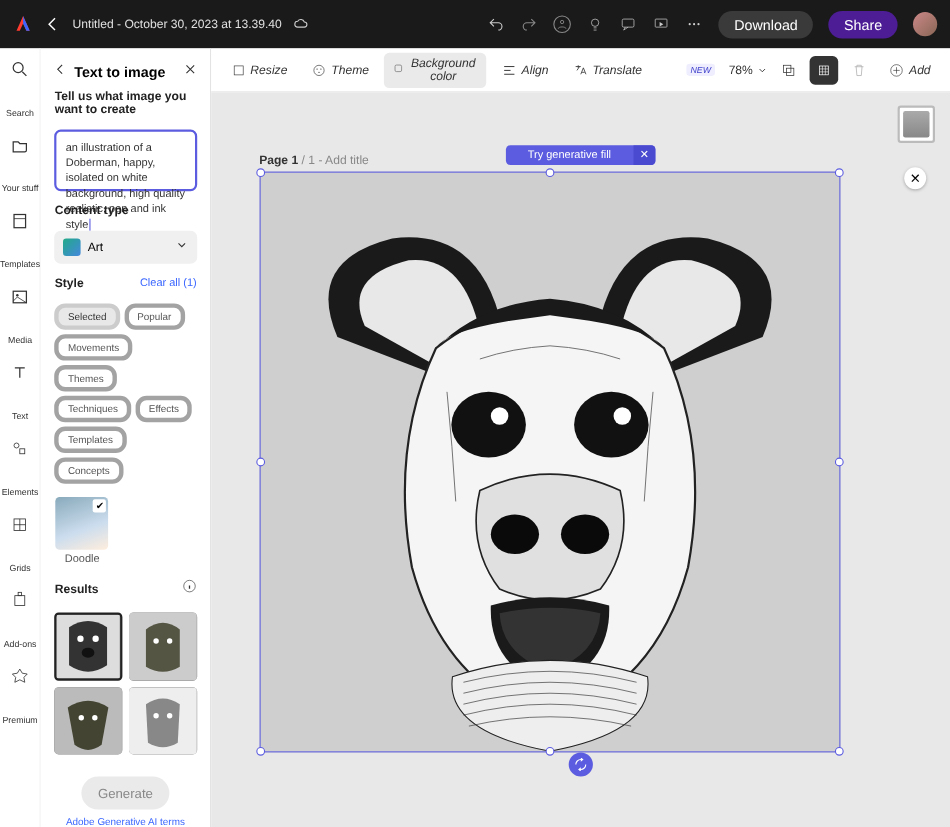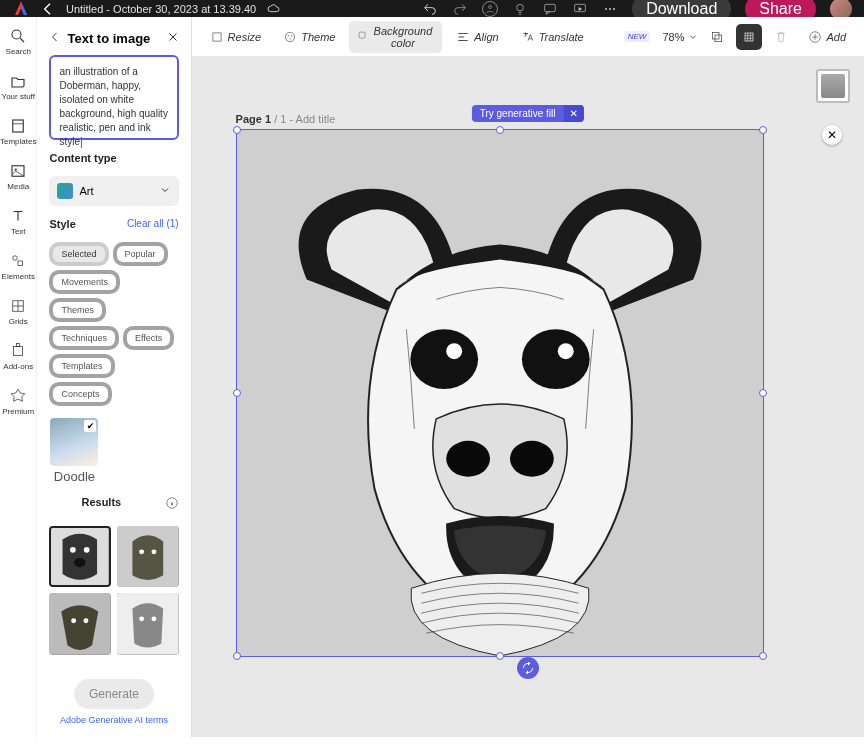--- a/index.html
+++ b/index.html
@@ -1,34 +1,34 @@
 <!DOCTYPE html>
 <html><head>
 <meta charset="utf-8">
 <style>
 * { margin: 0; padding: 0; box-sizing: border-box; font-family: -apple-system, BlinkMacSystemFont, 'Segoe UI', sans-serif; }
 body { width: 864px; height: 752px; overflow: hidden; background: #fff; }
 
-.topbar { height: 17px; background: #1a1a1a; display: flex; align-items: center; padding: 0 12px; color: #fff; }
+.topbar { height: 44px; background: #1a1a1a; display: flex; align-items: center; padding: 0 12px; color: #fff; }
 .topbar-left { display: flex; align-items: center; gap: 10px; flex: 1; }
 .logo { width: 18px; height: 18px; }
 .topbar-title { font-size: 11px; color: #e0e0e0; }
 .topbar-right { display: flex; align-items: center; gap: 14px; }
 .topbar-icon { width: 16px; height: 16px; display: flex; align-items: center; justify-content: center; color: #ccc; cursor: pointer; }
-.btn { padding: 5px 14px; border-radius: 14px; font-size: 16px; border: none; cursor: pointer; }
+.btn { padding: 5px 14px; border-radius: 14px; font-size: 13px; border: none; cursor: pointer; }
 .btn-dark { background: #3a3a3a; color: #fff; }
-.btn-purple { background: #be185d; color: #fff; }
+.btn-purple { background: #4c1d95; color: #fff; }
 .avatar { width: 22px; height: 22px; border-radius: 50%; background: linear-gradient(135deg,#c88,#865); }
 
 .main { display: flex; height: calc(100% - 32px); }
 
 .leftbar { width: 44px; background: #fff; border-right: 1px solid #f0f0f0; display: flex; flex-direction: column; align-items: center; padding-top: 10px; gap: 16px; }
 .leftbar-item { display: flex; flex-direction: column; align-items: center; gap: 2px; cursor: pointer; }
 .leftbar-icon { width: 18px; height: 18px; color: #333; }
-.leftbar-label { font-size: 8px; color: #333; }
+.leftbar-label { font-size: 8px; color: #333; margin-top: 24px; }
 
 .panel { width: 200px; background: #fff; border-right: 1px solid #e0e0e0; display: flex; flex-direction: column; overflow-y: auto; }
 .panel-header { display: flex; align-items: center; justify-content: space-between; padding: 12px 12px 8px; }
 .panel-header-left { display: flex; align-items: center; gap: 6px; }
 .panel-title { font-size: 13px; font-weight: 600; }
 .panel-body { padding: 0 12px 12px; display: flex; flex-direction: column; gap: 12px; flex: 1; overflow-y: auto; }
 .section-label { font-size: 11px; font-weight: 600; color: #222; }
 .prompt-box { border: 2px solid #5c5ce0; border-radius: 6px; padding: 8px; font-size: 10px; color: #333; line-height: 1.4; min-height: 56px; }
 .prompt-cursor { border-right: 1px solid #5c5ce0; display: inline-block; height: 11px; margin-left:1px; vertical-align: middle; }
 
@@ -39,23 +39,23 @@
 .style-row { display: flex; align-items: flex-start; justify-content: space-between; }
 .clear-all { font-size: 10px; color: #3a66ff; cursor: pointer; }
 
 .chips { display: flex; flex-wrap: wrap; gap: 4px; }
 .chip { font-size: 9px; padding: 3px 8px; border-radius: 10px; background: #fff; border: 4px solid #a3a3a3; color: #555; cursor: pointer; }
 .chip.active { background: #e8e8e8; border-color: #ccc; color:#333; }
 
 .style-thumb-wrap { display: flex; flex-direction: column; align-items: center; gap: 3px; width: 50px; }
 .style-thumb { width: 48px; height: 48px; border-radius: 4px; background: linear-gradient(160deg,#8ab 0%,#cde 60%,#fed 100%); position: relative; cursor: pointer; }
 .style-check { position: absolute; top: 2px; right: 2px; width: 12px; height: 12px; background: #fff; border-radius: 2px; display:flex; align-items:center; justify-content:center; font-size:9px; }
-.style-name { font-size: 13px; color: #555; }
-
-.results-head { display: flex; align-items: flex-start; justify-content: space-between; margin-left: 32px; }
+.style-name { font-size: 10px; color: #555; }
+
+.results-head { display: flex; align-items: center; justify-content: space-between; }
 .results-grid { display: grid; grid-template-columns: 1fr 1fr; gap: 6px; }
 .result-thumb { width: 100%; aspect-ratio: 1; border-radius: 4px; background: #888; cursor: pointer; position:relative; overflow:hidden; }
 .result-thumb.selected { border: 2px solid #222; }
 .result-thumb svg { width:100%; height:100%; }
 
 .load-more { display: flex; align-items: center; justify-content: center; gap: 4px; font-size: 10px; color: #333; cursor: pointer; padding: 6px; }
 
 .panel-footer { padding: 12px; display: flex; flex-direction: column; align-items: center; gap: 6px; }
 .gen-btn { width: 80px; padding: 8px 12px; border-radius: 16px; background: #eaeaea; color: #888; border: none; font-size: 12px; cursor: pointer; }
 .ai-terms { font-size: 9px; color: #3a66ff; cursor: pointer; }
@@ -73,21 +73,21 @@
 
 .canvas-body { flex: 1; background: #e8e8e8; position: relative; }
 .page-thumb { position: absolute; top: 12px; right: 14px; width: 34px; height: 34px; background: #fff; border: 2px solid #bbb; border-radius: 3px; display:flex; align-items:center; justify-content:center; cursor:pointer; }
 .page-thumb-inner { width:24px; height:24px; background: linear-gradient(#aaa,#888); border-radius:2px; }
 
 .page-label { position:absolute; top: 56px; left: 44px; font-size: 11px; color: #333; }
 .page-label .sep { color:#888; }
 .page-label .add-title { color:#888; }
 
 .try-fill { position: absolute; top: 48px; left: 50%; transform: translateX(-50%); display: flex; align-items: center; background: #5c5ce0; border-radius: 4px; overflow:hidden; }
-.try-fill-txt { color:#fff; font-size:10px; padding:3px 8px; cursor:pointer; }
+.try-fill-txt { color:#fff; font-size:10px; padding:3px 20px; cursor:pointer; }
 .try-fill-x { background:#4a4ad0; color:#fff; padding:3px 6px; cursor:pointer; font-size:10px; }
 
 .artboard { position: absolute; top: 72px; left: 44px; width: 528px; height: 528px; background: #d0d0d0; border: 1px solid #5c5ce0; }
 .artboard svg { width:100%; height:100%; display:block; }
 .handle { position:absolute; width:8px; height:8px; background:#fff; border:1px solid #5c5ce0; border-radius:50%; }
 .h-tl { top:-4px; left:-4px; } .h-tr { top:-4px; right:-4px; }
 .h-bl { bottom:-4px; left:-4px; } .h-br { bottom:-4px; right:-4px; }
 .h-ml { top:50%; left:-4px; margin-top:-4px; } .h-mr { top:50%; right:-4px; margin-top:-4px; }
 .h-mt { top:-4px; left:50%; margin-left:-4px; } .h-mb { bottom:-4px; left:50%; margin-left:-4px; }
 
@@ -239,20 +239,21 @@
         <span><svg width="12" height="12" viewBox="0 0 24 24">
               <path d="M15 4 L7 12 L15 20" stroke="#333" stroke-width="2" fill="none"></path>
             </svg></span>
         <span class="panel-title">Text to image</span>
       </div>
       <span><svg width="12" height="12" viewBox="0 0 24 24">
             <path d="M5 5l14 14M19 5L5 19" stroke="#333" stroke-width="2"></path>
           </svg></span>
     </div>
     <div class="panel-body">
+      <div class="section-label">Tell us what image you want to create</div>
       <div class="prompt-box"><span>an illustration of a Doberman, happy, isolated on white background, high quality realistic, pen and ink style</span><span class="prompt-cursor"></span></div>
 
       <div class="section-label">Content type</div>
       <div class="content-type-row">
         <div class="ct-left">
             <span class="ct-icon"></span>
             <span>Art</span>
           </div>
         <span><svg width="12" height="12" viewBox="0 0 24 24">
               <path d="M6 9l6 6 6-6" stroke="#333" stroke-width="2" fill="none"></path>

